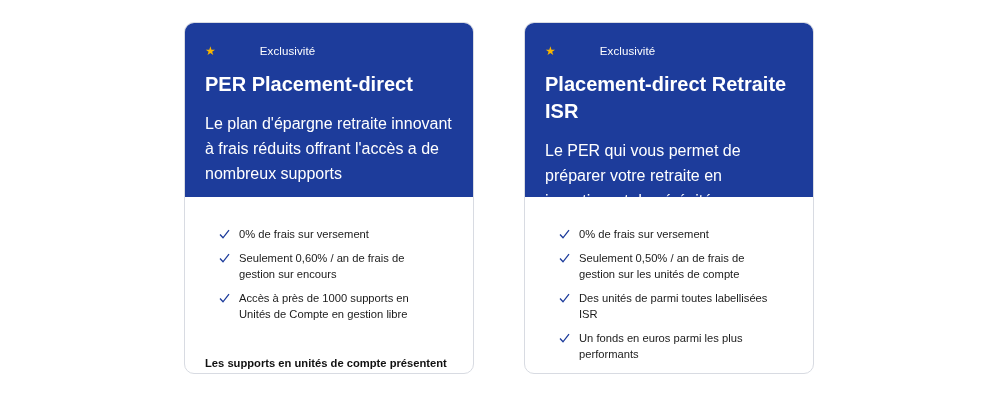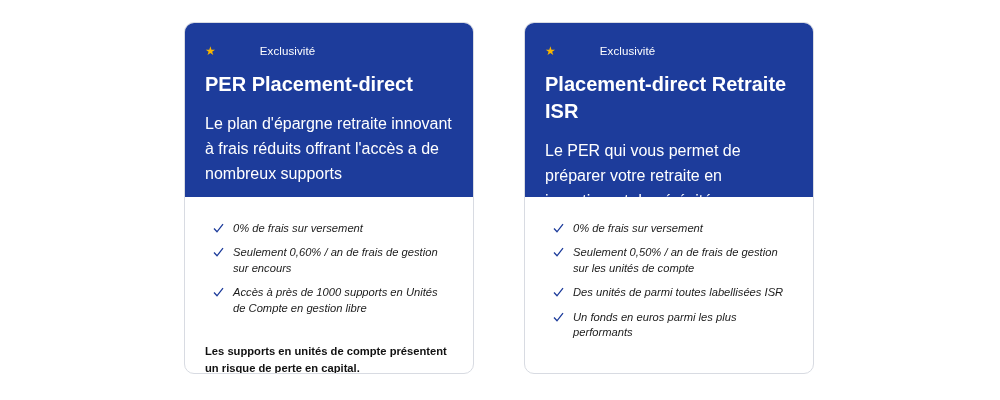--- a/index.html
+++ b/index.html
@@ -78,23 +78,22 @@
 
   .card-body {
     padding: 16px 20px 14px 20px;
     box-sizing: border-box;
     flex: 1;
     display: flex;
     flex-direction: column;
   }
   .feature-list {
     list-style: none;
-    margin: 8px;
+    margin: 14px;
     padding: 0;
-    font-style: italic;
   }
   .feature-item {
     display: flex;
     align-items: flex-start;
     gap: 9px;
     margin-bottom: 9px;
   }
   .check-icon {
     flex: 0 0 auto;
     width: 11px;

